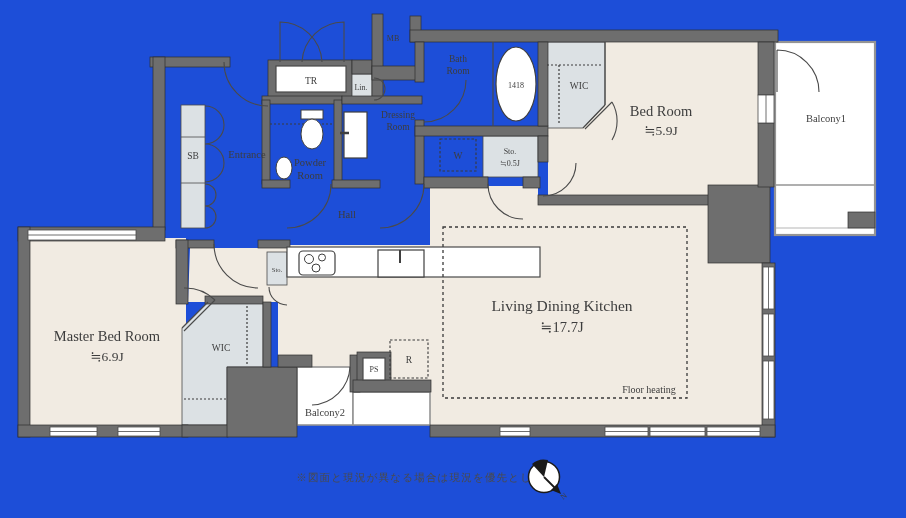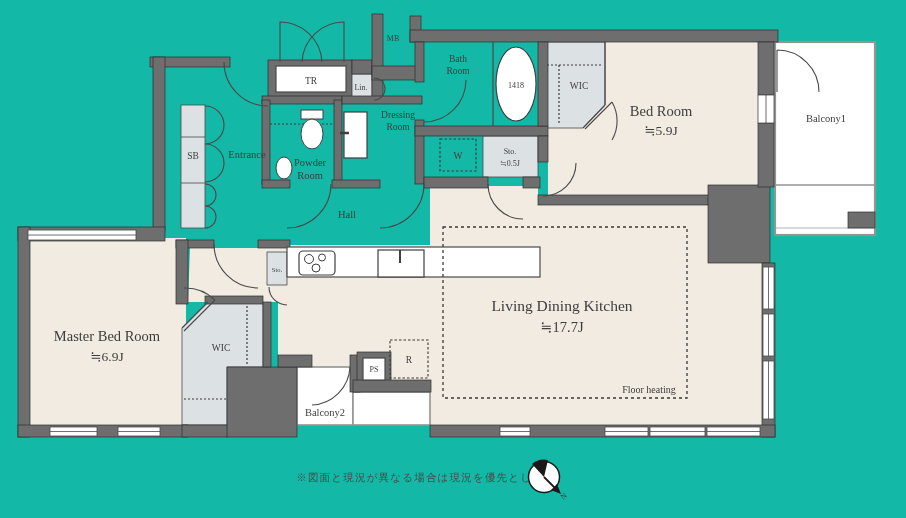--- a/index.html
+++ b/index.html
@@ -1,16 +1,16 @@
 <!DOCTYPE html>
 <html><head>
 <meta charset="utf-8">
 <style>
   html,body{margin:0;padding:0;background:#fff;}
-  .page{position:relative;width:906px;height:518px;background:#14b8a6;overflow:hidden;
+  .page{position:relative;width:906px;height:518px;background:#1d4ed8;overflow:hidden;
         font-family:"Liberation Serif","DejaVu Serif",serif;}
   svg{position:absolute;left:0;top:0;}
   text{fill:#3d3d3d;font-family:"Liberation Serif","DejaVu Serif",serif;}
   .room-lbl{font-size:14.5px;}
   .area-lbl{font-size:13.5px;}
   .big-lbl{font-size:15.5px;}
   .mid-lbl{font-size:10.5px;}
   .sm-lbl{font-size:9.5px;}
   .xs-lbl{font-size:8px;}
   .tiny-lbl{font-size:6.5px;}

